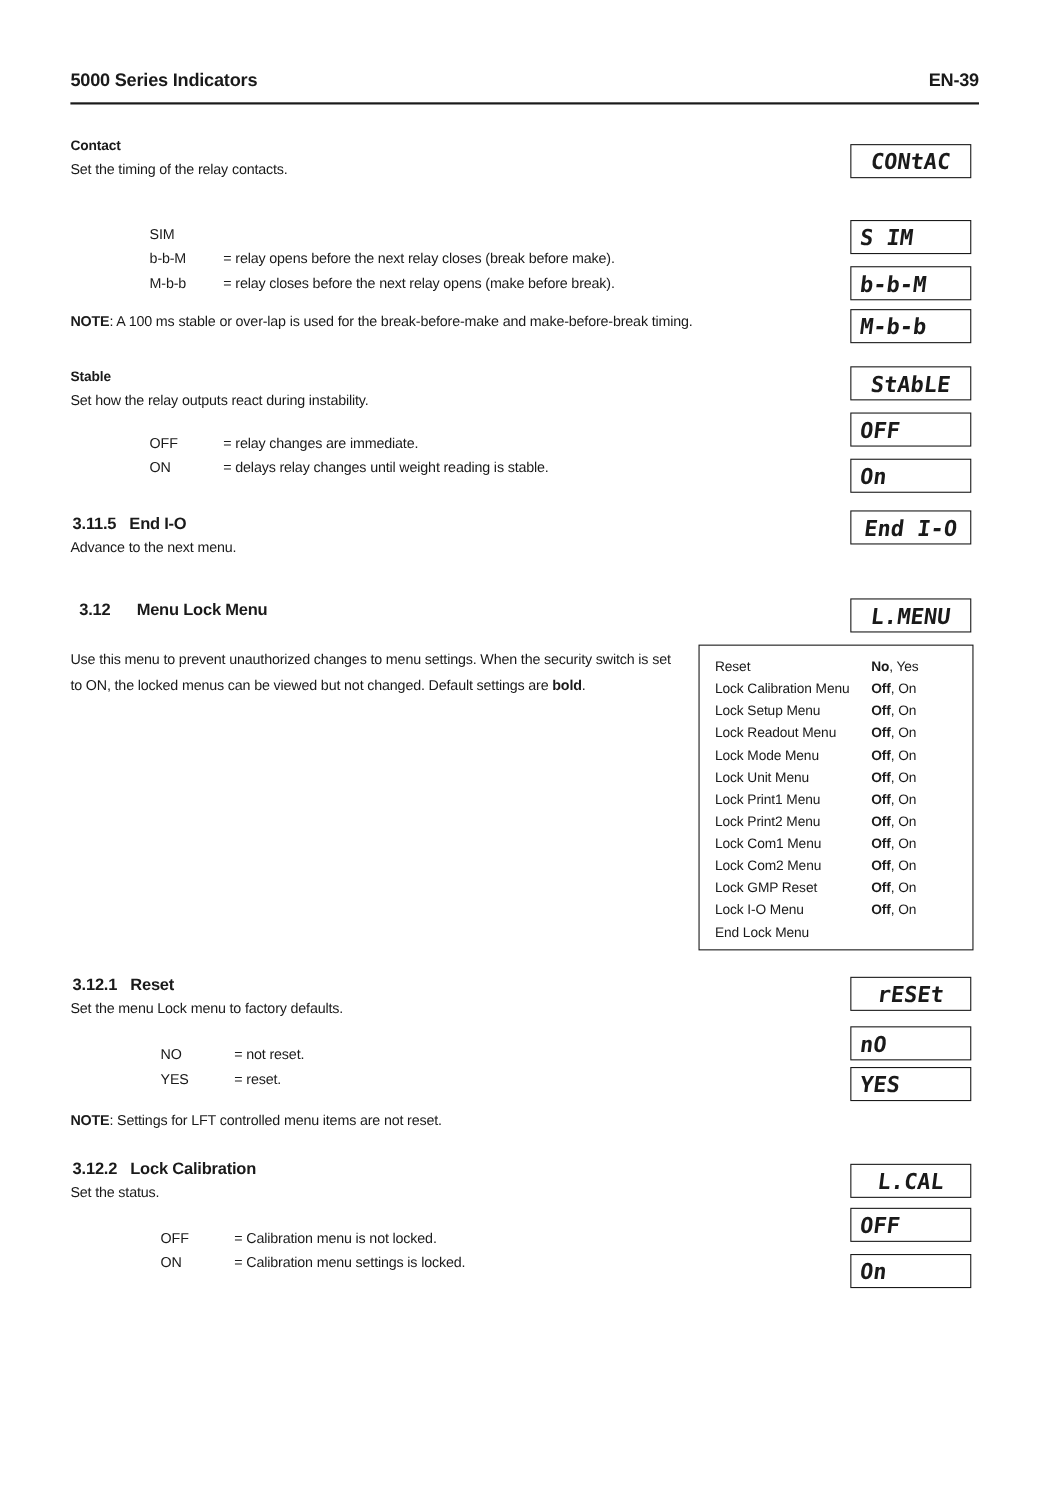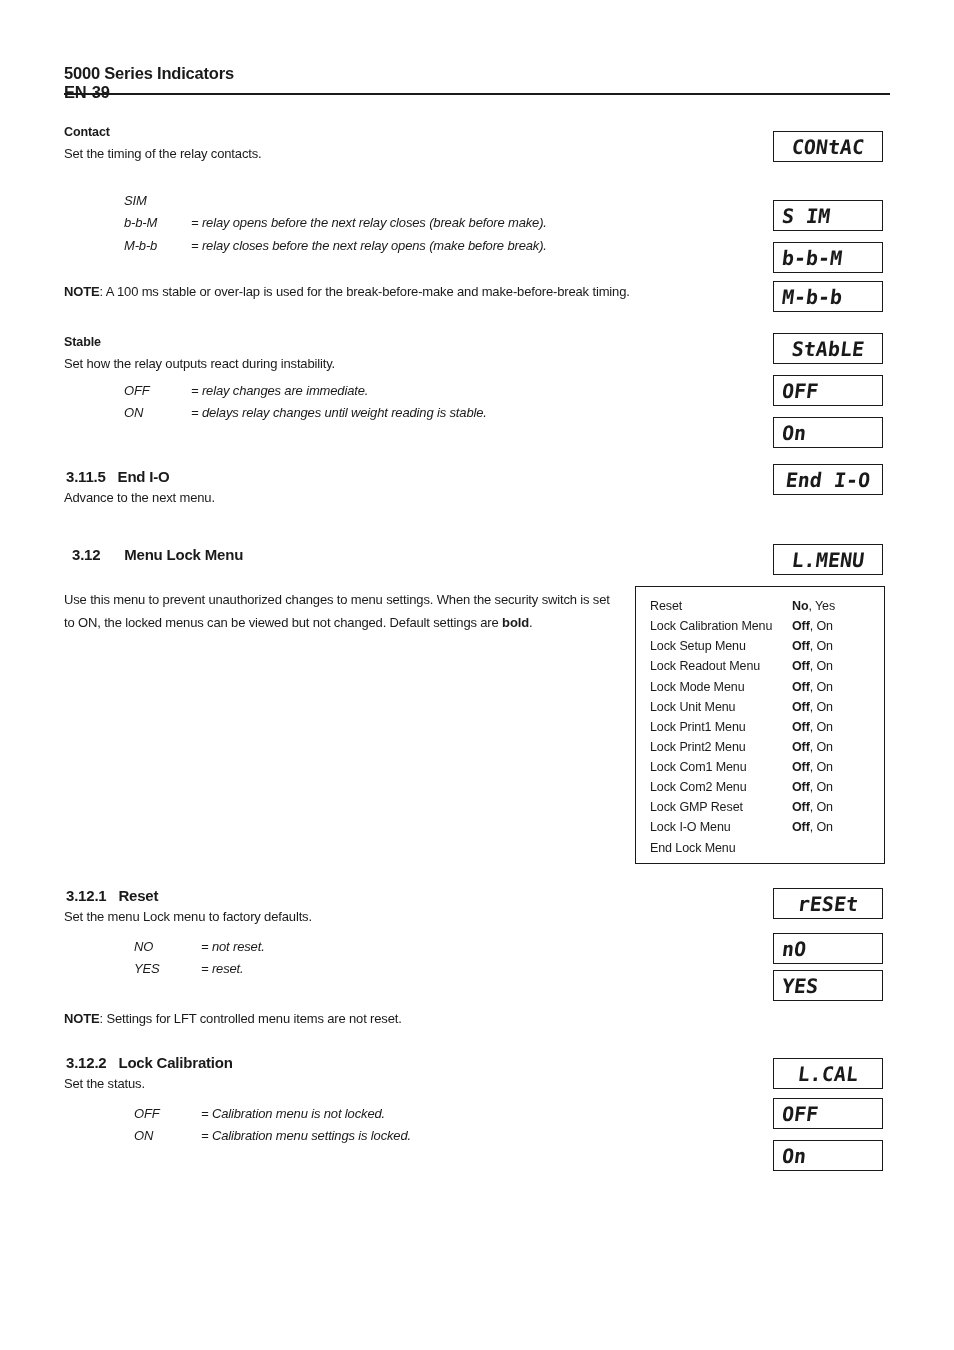--- a/index.html
+++ b/index.html
@@ -26,21 +26,20 @@
 
   
   .hdr {
     position: absolute;
     left: 64px;
     top: 64px;
     width: 826px;
     display: flex;
     justify-content: space-between;
     align-items: baseline;
-    flex-direction: column;
   }
   .hdr-title {
     font-size: 16.5px;
     font-weight: bold;
     letter-spacing: -0.2px;
   }
   .hdr-page {
     font-size: 16.5px;
     font-weight: bold;
     letter-spacing: -0.2px;
@@ -78,21 +77,21 @@
   .sec-head {
     font-size: 15px;
     font-weight: bold;
     letter-spacing: -0.2px;
     margin: 0 0 5px 2px;
     white-space: pre;
   }
   .sec-head .num { display: inline-block; }
 
   
-  .deflist { margin: 0; padding: 0; font-style: italic; }
+  .deflist { margin: 12px; padding: 0; }
   .defrow {
     display: flex;
     font-size: 13px;
     line-height: 1.73;
     letter-spacing: -0.15px;
   }
   .defterm { width: 67px; flex: 0 0 67px; }
   .defdesc { flex: 1 1 auto; }
 
   .indent-1 { padding-left: 60px; }

